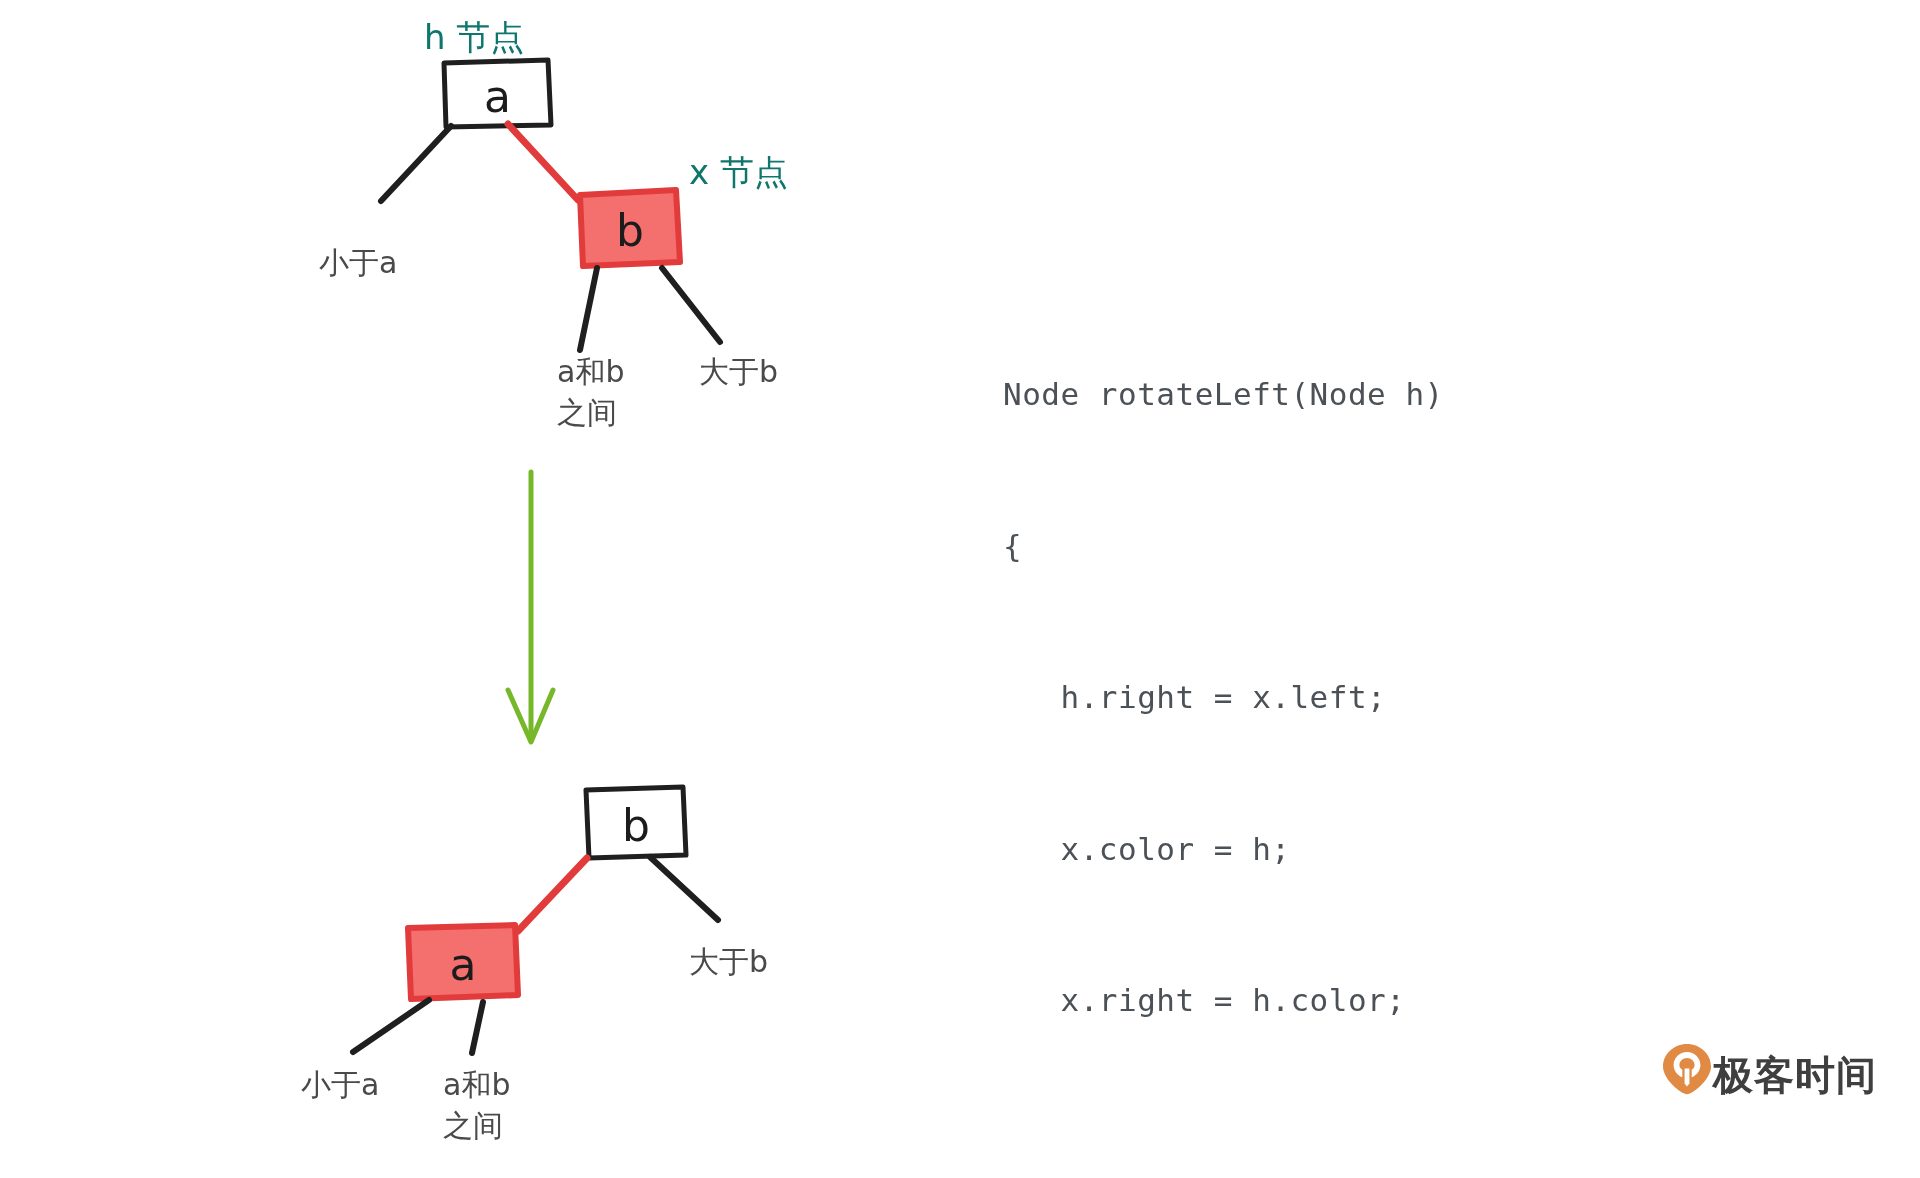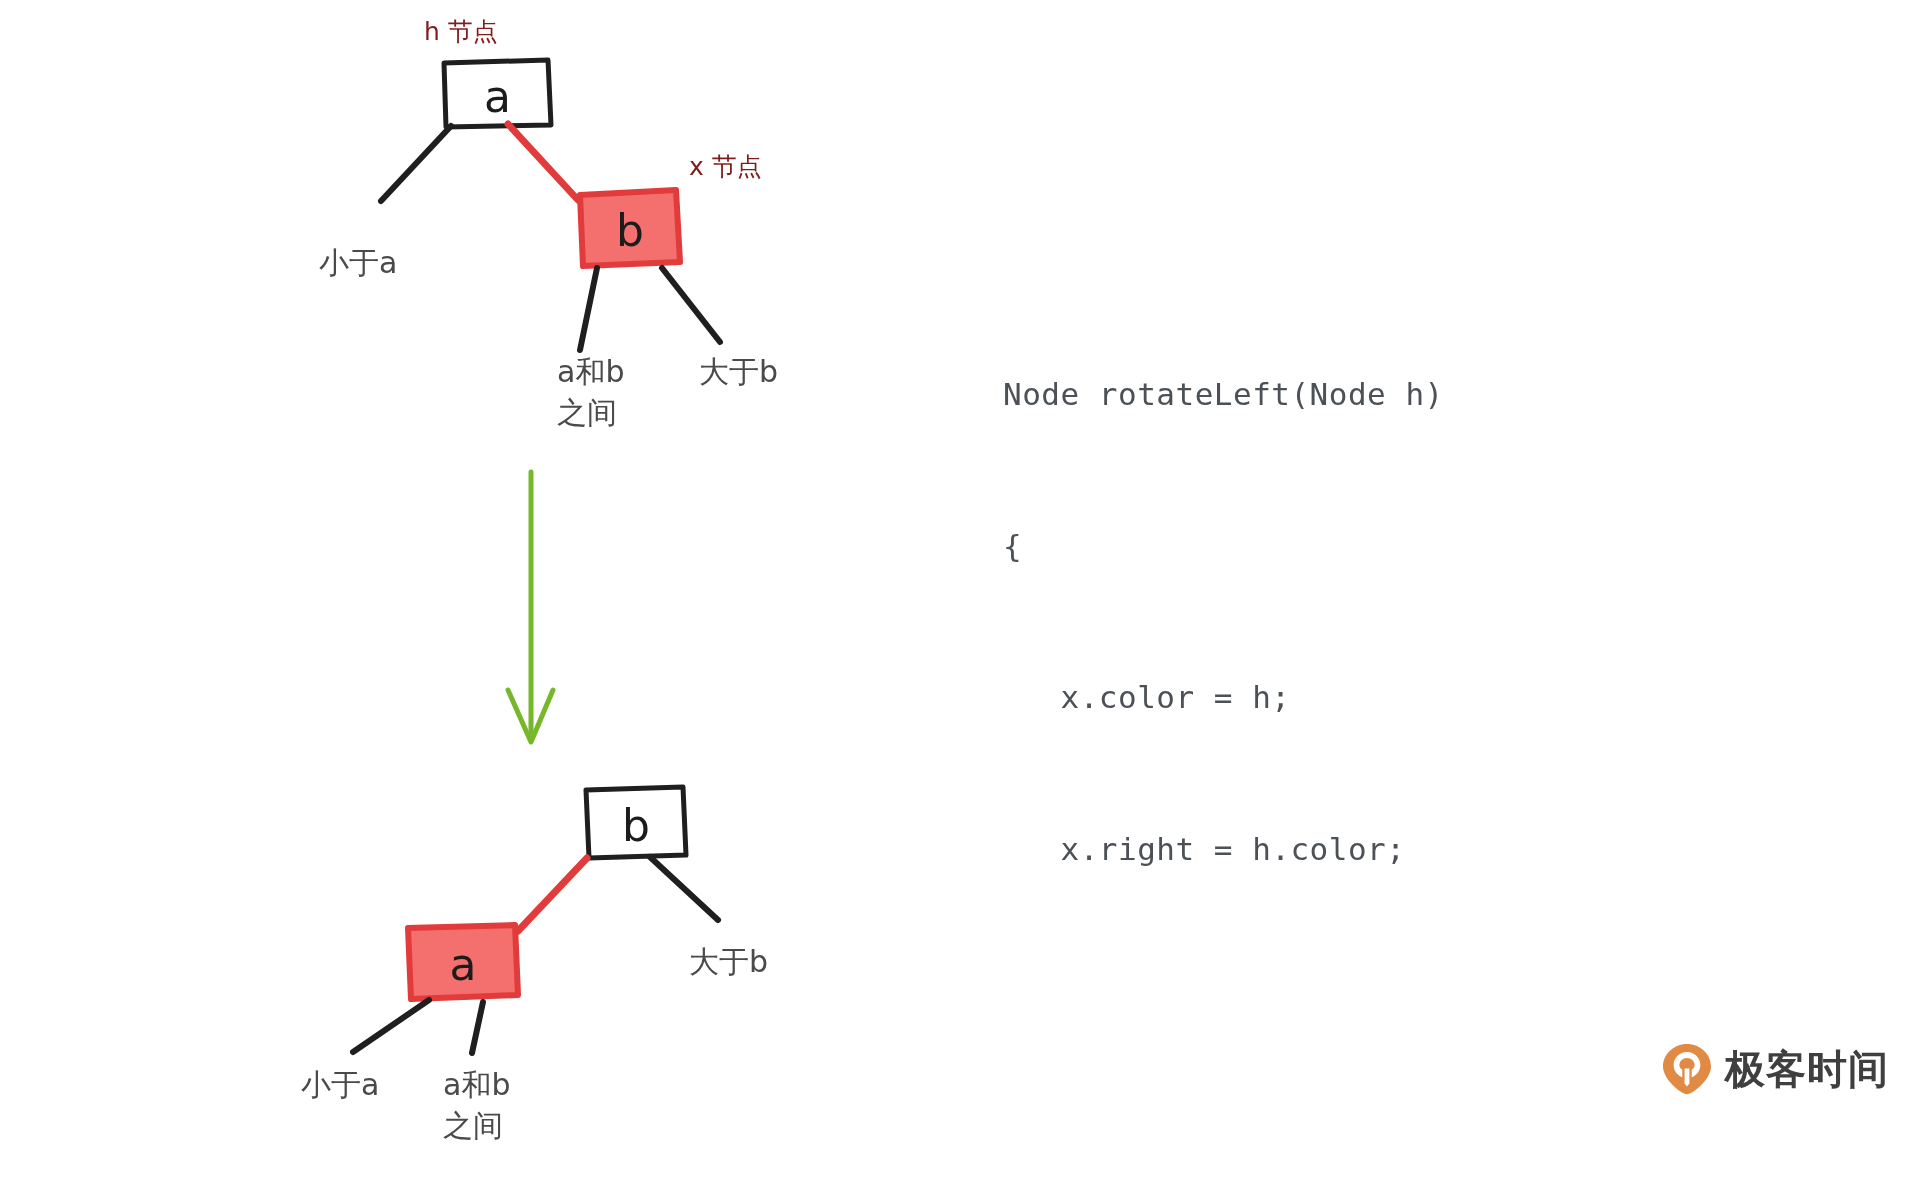--- a/index.html
+++ b/index.html
@@ -45,22 +45,22 @@
     position: absolute;
     font-family: "DejaVu Sans", "Liberation Sans", sans-serif;
     font-size: 30px;
     color: #4a4a4a;
     white-space: pre;
     line-height: 1.35;
   }
   .anno-green {
     position: absolute;
     font-family: "DejaVu Sans", "Liberation Sans", sans-serif;
-    font-size: 25px;
-    color: #7f1d1d;
+    font-size: 34px;
+    color: #0f766e;
     white-space: pre;
     line-height: 1.2;
   }
   
   #code-block {
     position: absolute;
     left: 1003px;
     top: 268px;
     font-family: "DejaVu Sans Mono", "Liberation Mono", monospace;
     font-size: 31px;
@@ -69,22 +69,22 @@
     white-space: pre;
     letter-spacing: 0.5px;
   }
   .code-line { display: block; }
   
   #watermark {
     position: absolute;
     left: 1662px;
     top: 1043px;
     display: flex;
-    align-items: center;
-    gap: 13px;
+    align-items: flex-end;
+    gap: 1px;
   }
   #logo-mark {
     width: 50px;
     height: 52px;
     position: relative;
   }
   #logo-text {
     font-family: "DejaVu Sans", "Liberation Sans", sans-serif;
     font-size: 40px;
     font-weight: 700;
@@ -166,20 +166,21 @@
   <div class="anno" style="left:689px; top:942px;">大于b</div>
 
   <div class="anno" style="left:301px; top:1065px;">小于a</div>
 
   <div class="anno" style="left:443px; top:1065px;">a和b
 之间</div>
 
   <div id="code-block">
     <span class="code-line">Node rotateLeft(Node h)</span>
     <span class="code-line">{</span>
+    <span class="code-line">   h.right = x.left;</span>
     <span class="code-line">   x.color = h;</span>
     <span class="code-line">   x.right = h.color;</span>
     
     
     
     
     
     
   </div>
 

